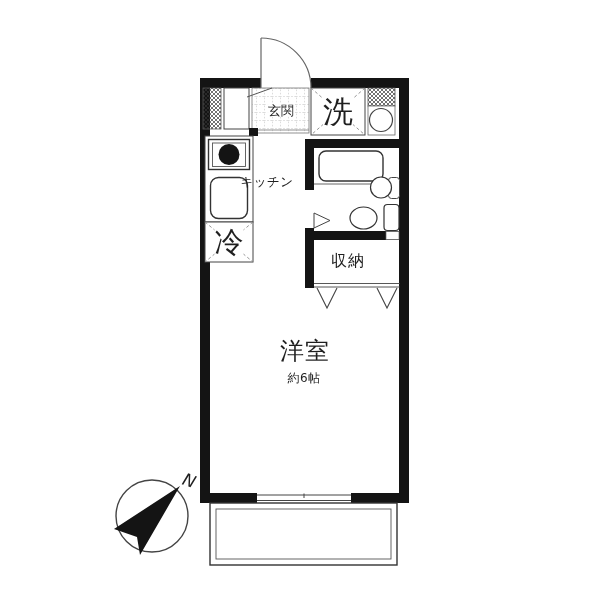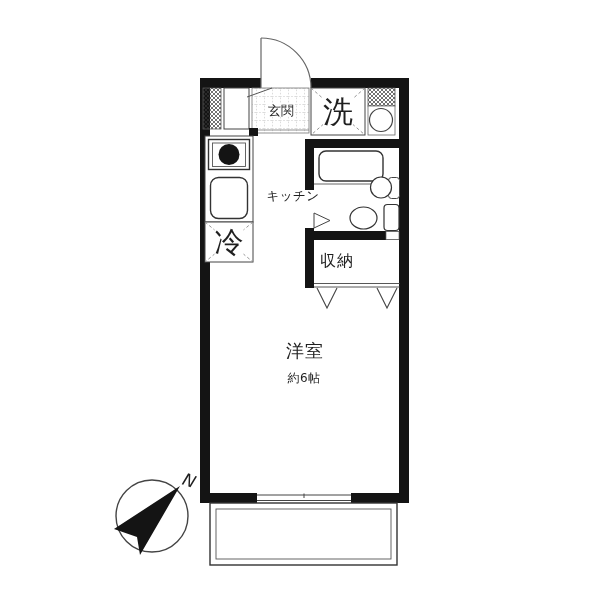--- a/index.html
+++ b/index.html
@@ -12,21 +12,21 @@
     position:absolute;transform:translate(-50%,-50%);
     white-space:nowrap;color:#1f1f1f;line-height:1;
     font-family:"DejaVu Sans",sans-serif;
   }
   .lbl.onpattern{background:rgba(255,255,255,0.88);padding:0 1px;}
   .lbl-genkan{font-size:13px;}
   .lbl-washer{font-size:30px;background:#fff;}
   .lbl-kitchen{font-size:12.5px;letter-spacing:0.5px;}
   .lbl-fridge{font-size:29px;background:#fff;}
   .lbl-storage{font-size:16px;letter-spacing:1px;}
-  .lbl-room{font-size:18px;letter-spacing:1px;}
+  .lbl-room{font-size:24px;letter-spacing:1px;}
   .lbl-size{font-size:12px;letter-spacing:0.5px;}
   .lbl-balcony{font-size:23px;letter-spacing:2px;}
   .lbl-north{font-size:17px;font-style:italic;transform:translate(-50%,-50%) rotate(20deg);}
 </style>
 </head>
 <body>
 
 <div class="stage">
 
   <svg width="600" height="600" viewBox="0 0 600 600">
@@ -120,20 +120,20 @@
     </g>
 
     <g>
       <circle cx="152" cy="516" r="36" fill="#fff" stroke="#444" stroke-width="1.4"></circle>
       <polygon points="180,486 114,529 137,537 140,555" fill="#141414"></polygon>
     </g>
   </svg>
 
   <div class="lbl lbl-genkan onpattern" style="left:281px;top:110px;">玄関</div>
   <div class="lbl lbl-washer" style="left:338px;top:112px;">洗</div>
-  <div class="lbl lbl-kitchen" style="left:293px;top:182px;margin-top:14px;">キッチン</div>
+  <div class="lbl lbl-kitchen" style="left:267px;top:182px;">キッチン</div>
   <div class="lbl lbl-fridge" style="left:229px;top:242px;">冷</div>
-  <div class="lbl lbl-storage" style="left:337px;top:261px;">収納</div>
+  <div class="lbl lbl-storage" style="left:348px;top:261px;">収納</div>
   <div class="lbl lbl-room" style="left:305px;top:351px;">洋室</div>
   <div class="lbl lbl-size" style="left:304px;top:378px;">約6帖</div>
   <div class="lbl lbl-north" style="left:189px;top:481px;">N</div>
 
 </div>
 
 </body></html>

